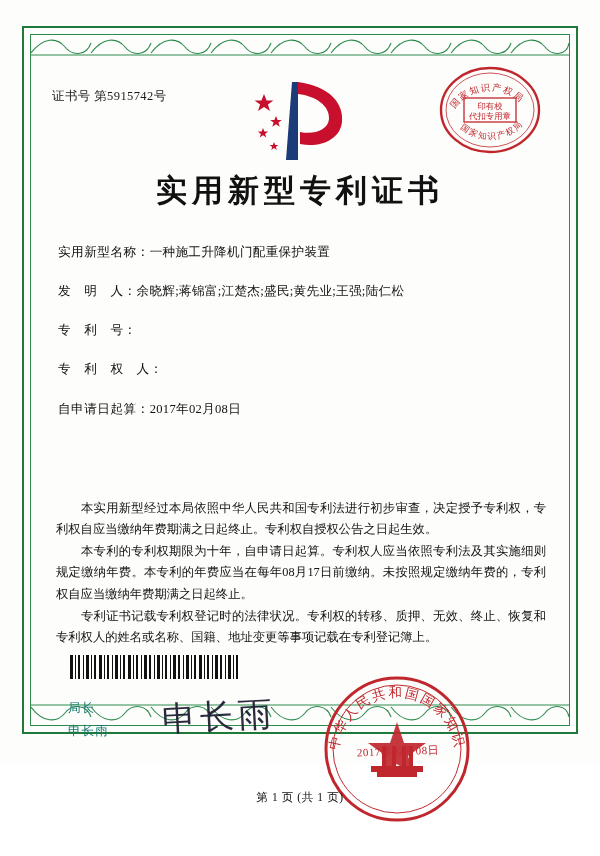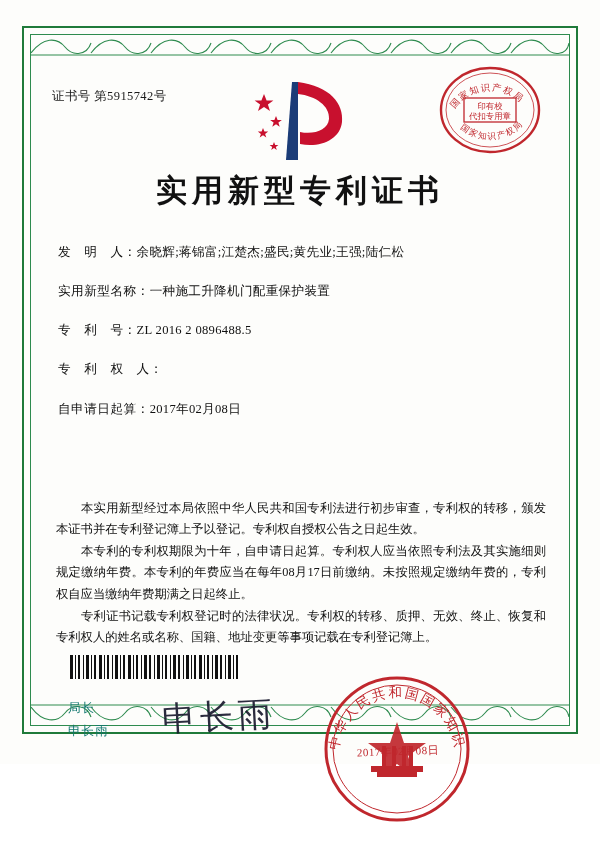--- a/index.html
+++ b/index.html
@@ -262,42 +262,41 @@
     <path id="sealArcBot" d="M 16 62 A 40 34 0 0 0 88 62" fill="none"></path>
     <text font-size="8.6" fill="#c0272d" font-family="DejaVu Serif, serif" letter-spacing="1.4">
       <textPath href="#sealArcBot" startOffset="12%">国家知识产权局</textPath>
     </text>
   </svg>
 
   <div class="main-title">实用新型专利证书</div>
 
   <div class="fields">
     <div class="field-row">
+      <span class="field-label">实用新型名称：</span>
+      <span class="field-value">一种施工升降机门配重保护装置</span>
+    </div>
+    <div class="field-row">
       <span class="field-label">发　明　人：</span>
       <span class="field-value">余晓辉;蒋锦富;江楚杰;盛民;黄先业;王强;陆仁松</span>
     </div>
     <div class="field-row">
-      <span class="field-label">实用新型名称：</span>
-      <span class="field-value">一种施工升降机门配重保护装置</span>
-    </div>
-    <div class="field-row">
       <span class="field-label">专　利　号：</span>
-      <span class="field-value">ZL 2016 2 0896488.5</span>
     </div>
     <div class="field-row">
       <span class="field-label">专　利　权　人：</span>
     </div>
     <div class="field-row">
       <span class="field-label">自申请日起算：</span>
       <span class="field-value">2017年02月08日</span>
     </div>
   </div>
 
   <div class="body-text">
-    <p>本实用新型经过本局依照中华人民共和国专利法进行初步审查，专利权的转移，颁发本证书并在专利登记簿上予以登记。专利权自授权公告之日起生效。</p>
+    <p>本实用新型经过本局依照中华人民共和国专利法进行初步审查，决定授予专利权，专利权自应当缴纳年费期满之日起终止。专利权自授权公告之日起生效。</p>
     <p>本专利的专利权期限为十年，自申请日起算。专利权人应当依照专利法及其实施细则规定缴纳年费。本专利的年费应当在每年08月17日前缴纳。未按照规定缴纳年费的，专利权自应当缴纳年费期满之日起终止。</p>
     <p>专利证书记载专利权登记时的法律状况。专利权的转移、质押、无效、终止、恢复和专利权人的姓名或名称、国籍、地址变更等事项记载在专利登记簿上。</p>
   </div>
 
   <svg class="barcode" viewBox="0 0 168 24">
     <g fill="#111">
       <rect x="0" y="0" width="3" height="24"></rect>
         <rect x="5" y="0" width="1" height="24"></rect>
       <rect x="8" y="0" width="2" height="24"></rect>
         <rect x="13" y="0" width="1" height="24"></rect>
@@ -359,14 +358,15 @@
       <rect x="-26" y="14" width="52" height="6" fill="#c0272d"></rect>
       <rect x="-20" y="20" width="40" height="5" fill="#c0272d"></rect>
       <rect x="-15" y="-6" width="4" height="20" fill="#c0272d"></rect>
       <rect x="-5" y="-6" width="4" height="20" fill="#c0272d"></rect>
       <rect x="5" y="-6" width="4" height="20" fill="#c0272d"></rect>
       <rect x="12" y="-6" width="4" height="20" fill="#c0272d"></rect>
     </g>
   </svg>
   <div class="seal-date">2017年02月08日</div>
 
+  <div class="page-footer">第 1 页 (共 1 页)</div>
 
 </div>
 
 </body></html>

